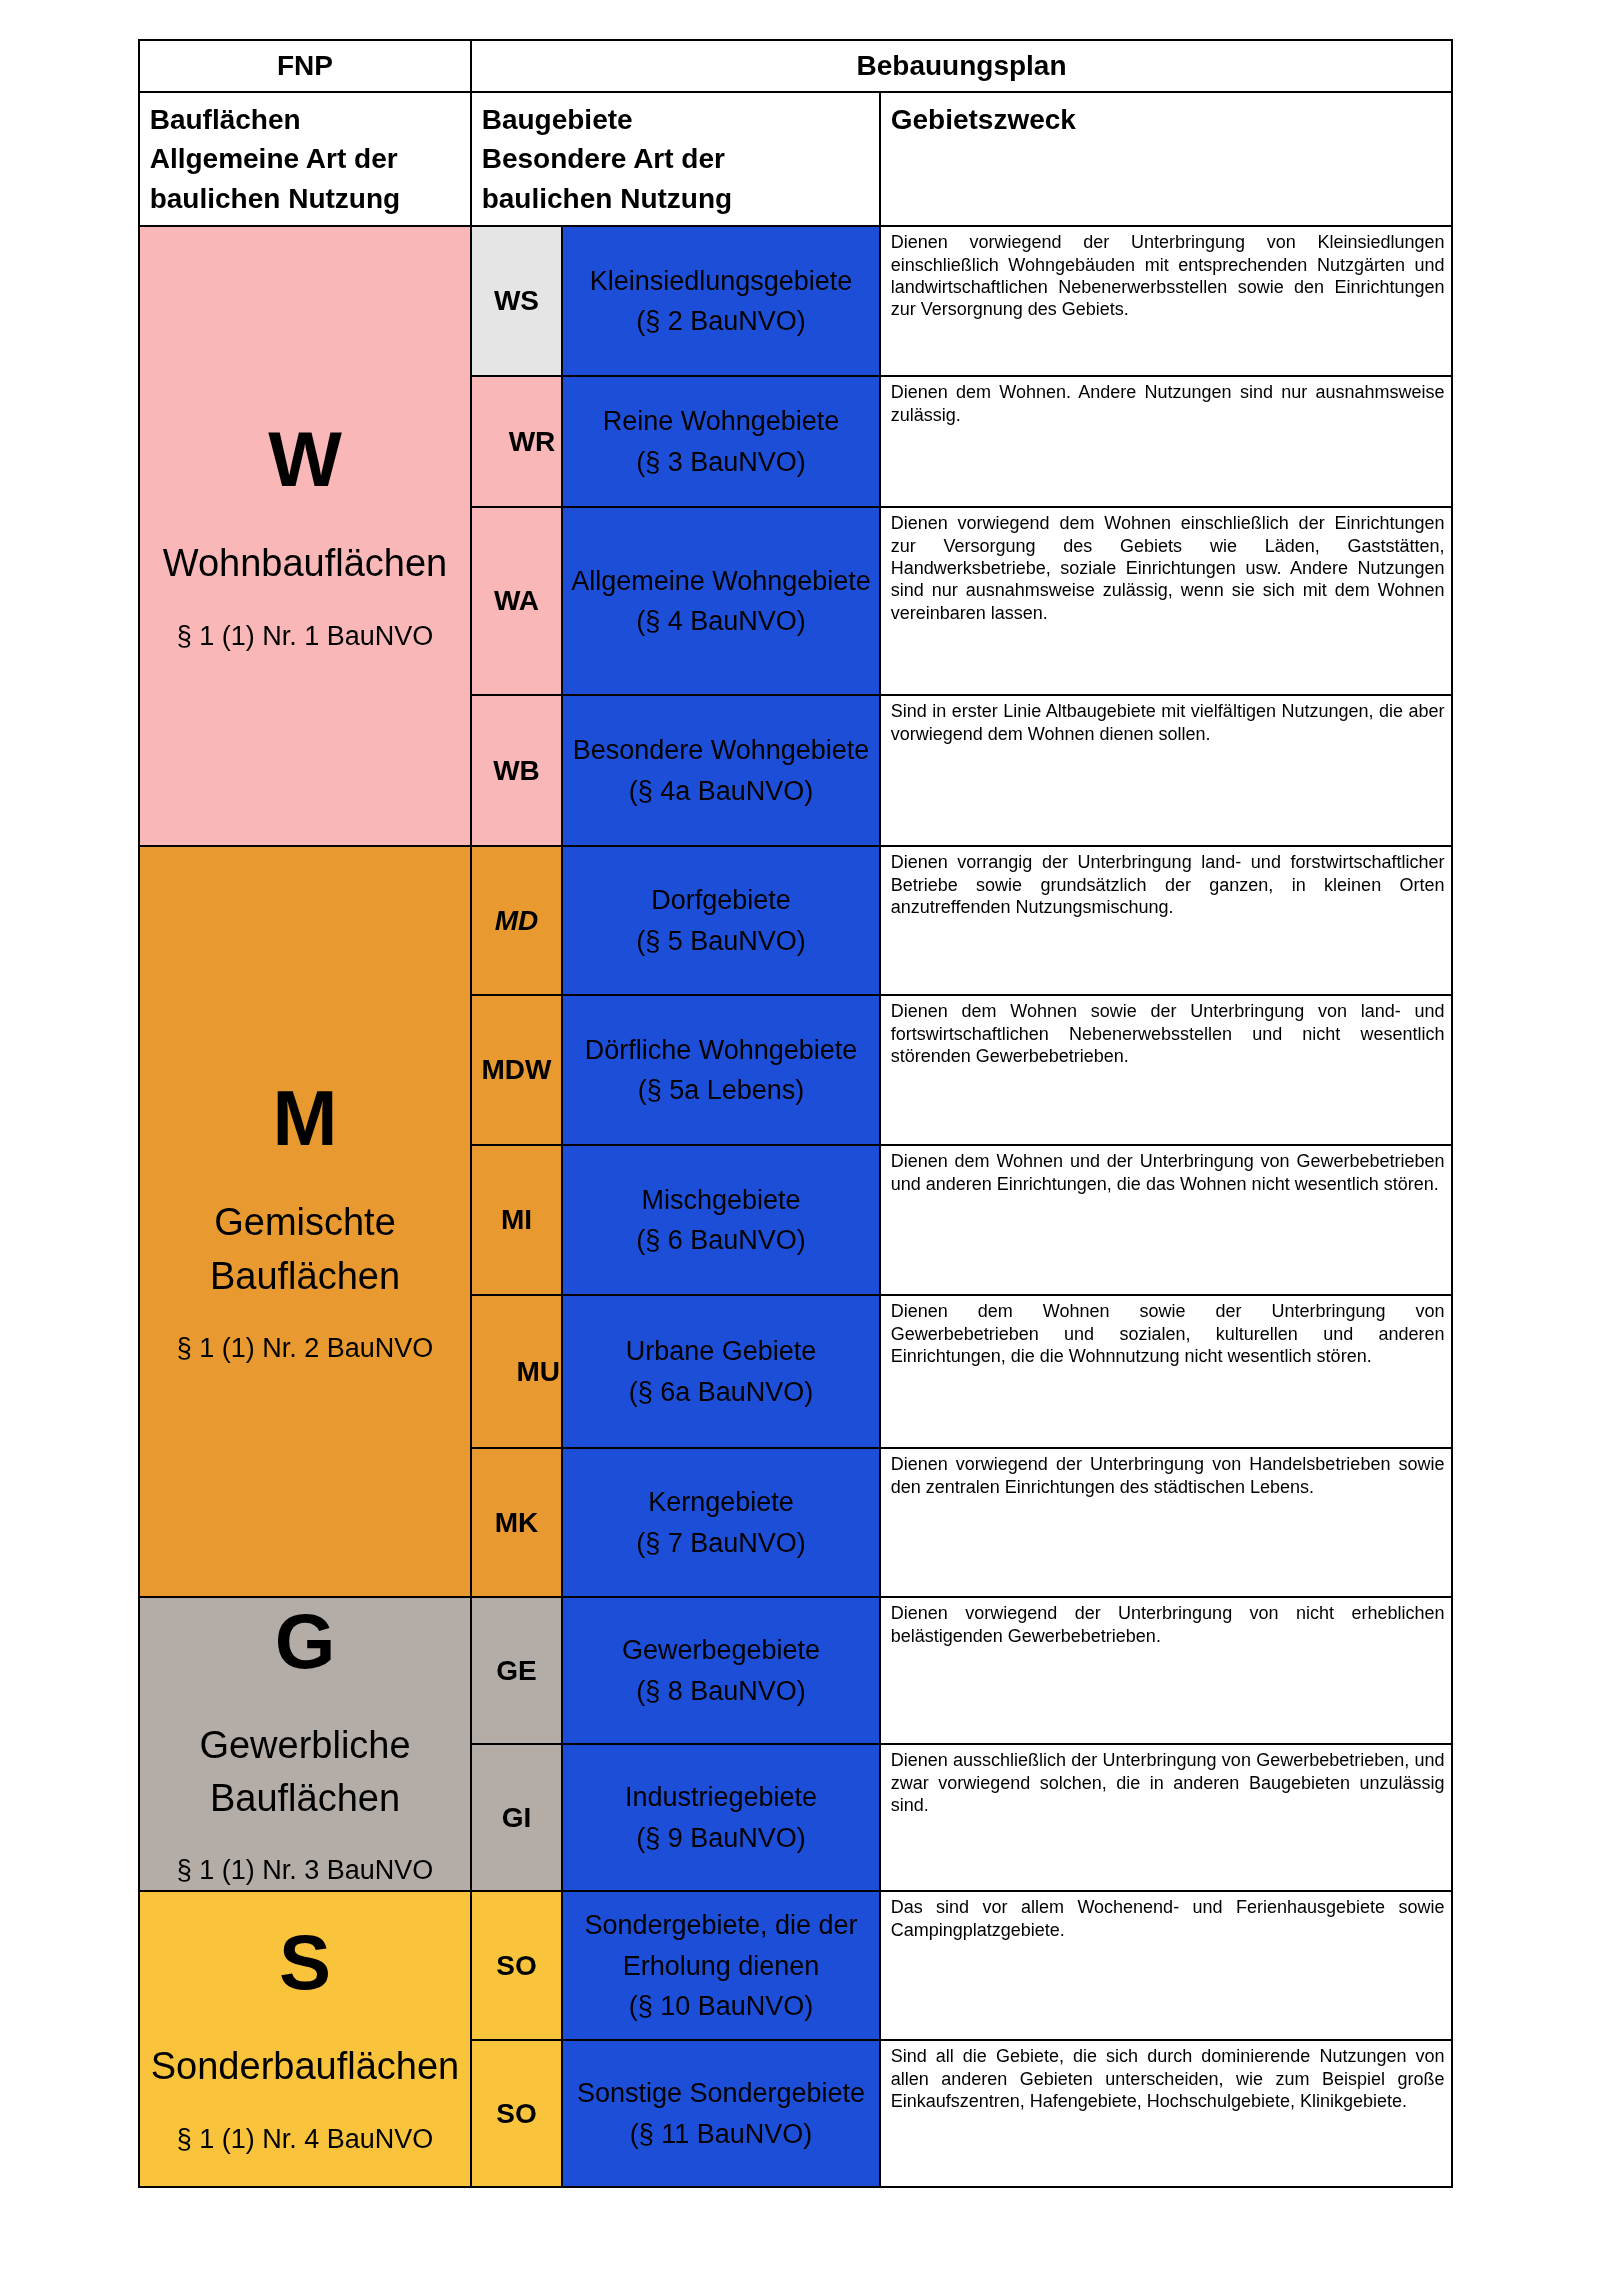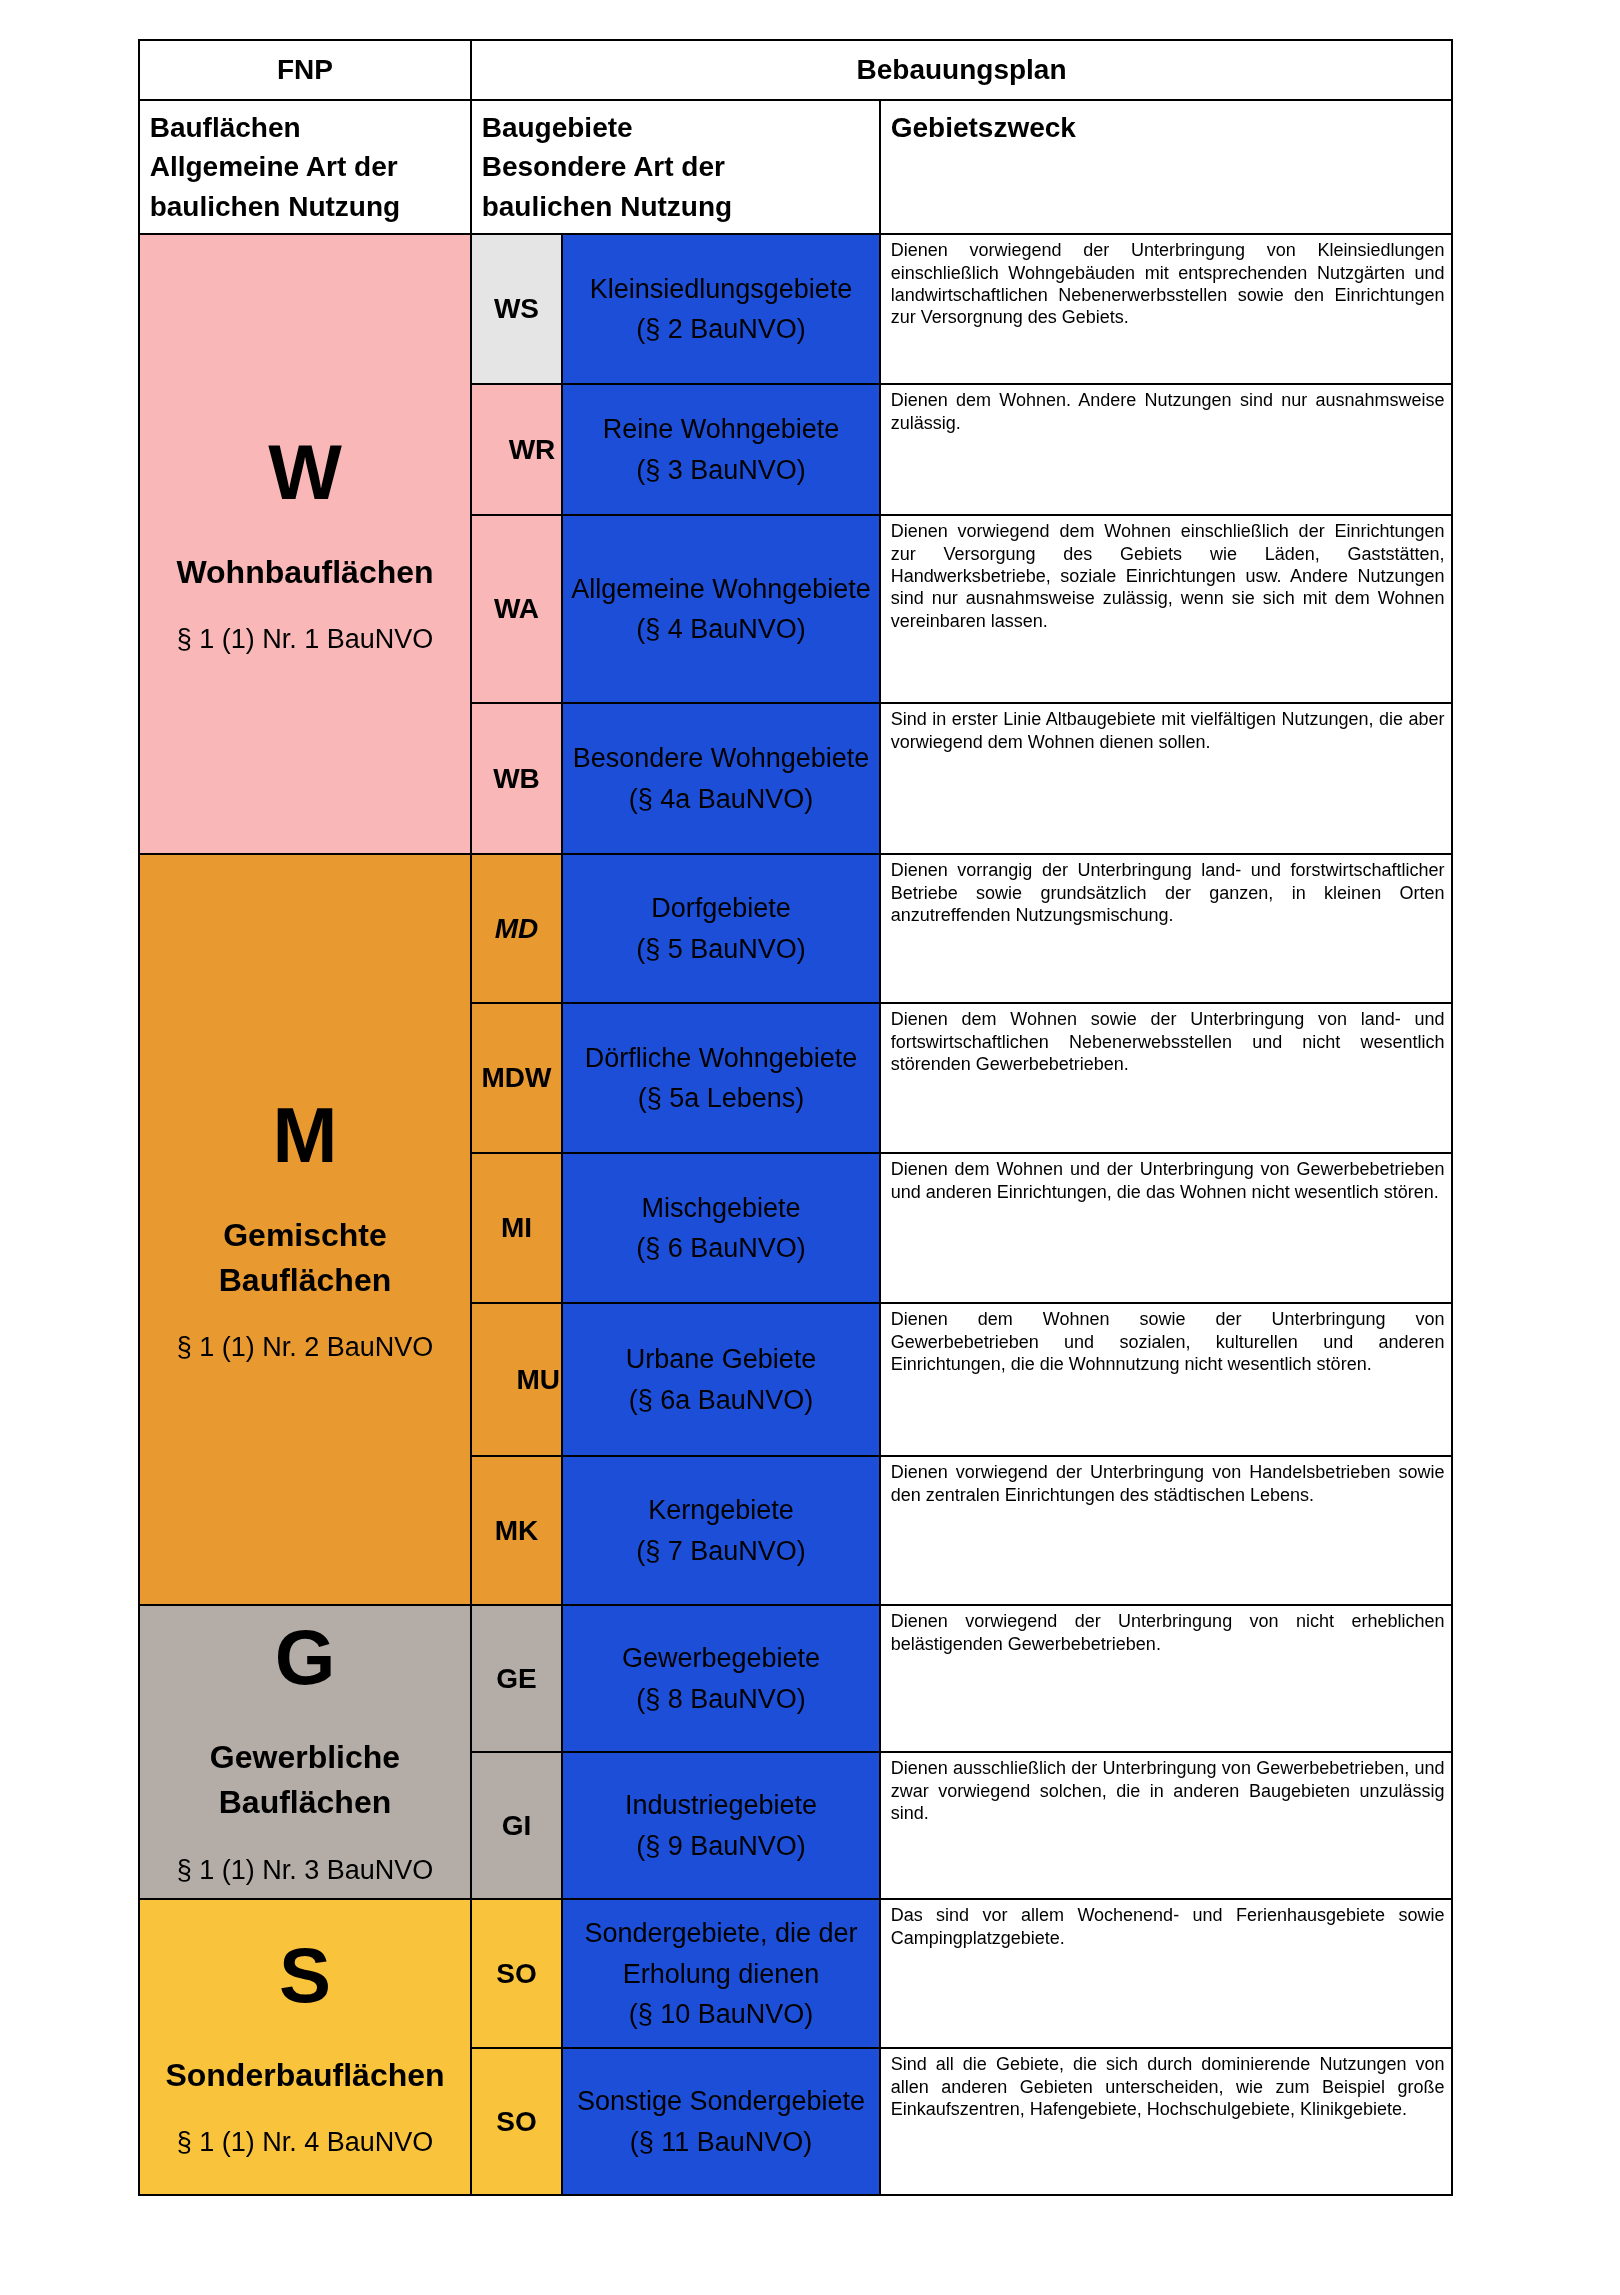--- a/index.html
+++ b/index.html
@@ -36,36 +36,36 @@
   .nm {
     font-size: 27px; text-align: center; vertical-align: middle;
     line-height: 1.5; background: #1d4ed8;
   }
   .desc {
     font-size: 18px; text-align: justify; vertical-align: top;
     padding: 4px 6.5px 4px 9.7px; line-height: 1.24; background: #fff;
   }
   .grp { text-align: center; vertical-align: middle; padding: 0 8px; }
   .big  { font-weight: bold; font-size: 78px; line-height: 1; margin-bottom: 39px; }
-  .gname { font-size: 32px; line-height: 1.4; margin-bottom: 29px; font-weight: bold; }
+  .gname { font-size: 38px; line-height: 1.4; margin-bottom: 29px; }
   .glaw  { font-size: 27px; line-height: 1.2; }
 </style>
 </head>
 <body>
 
 <table class="t">
   <colgroup>
     <col style="width:332px">
     <col style="width:91px">
     <col style="width:318px">
     <col style="width:572px">
   </colgroup>
 
   <tbody>
-      <tr style="height:60px">
+      <tr style="height:52px">
     <td class="hc">FNP</td>
     <td class="hc" colspan="3">Bebauungsplan</td>
   </tr>
 
   <tr style="height:132px">
     <td class="hl">
       <div>Bauflächen</div>
       <div>Allgemeine Art der</div>
       <div>baulichen Nutzung</div>
     </td>

